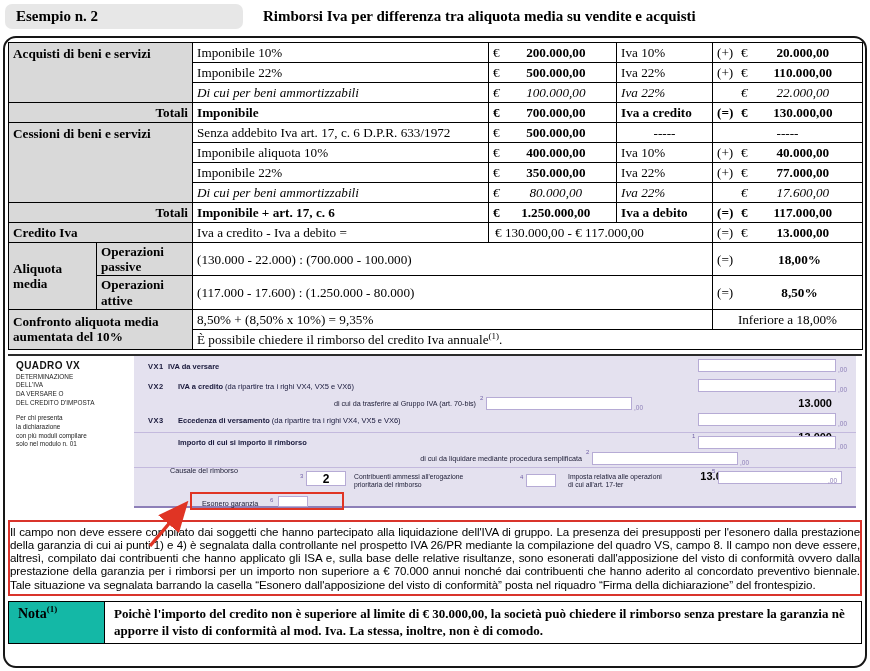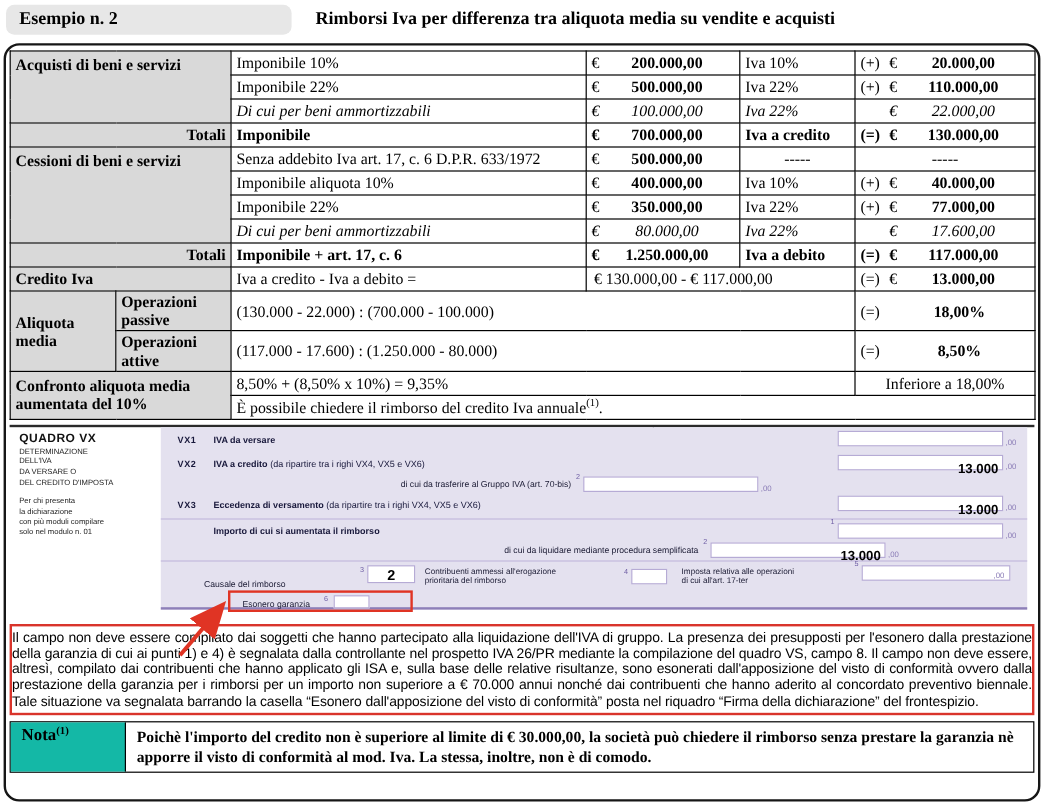--- a/index.html
+++ b/index.html
@@ -35,21 +35,21 @@
   .sb{position:absolute;left:8px;top:6px;width:114px}
   .sb-title{font-size:10px;font-weight:bold;letter-spacing:.4px;color:#111}
   .sb-caps{font-size:6.4px;line-height:1.35;color:#222;text-transform:uppercase;margin-top:2px}
   .sb-note{font-size:6.4px;line-height:1.35;color:#222;margin-top:7px}
   .fcode{position:absolute;font-size:7.5px;font-weight:bold;letter-spacing:.5px;color:#17173a}
   .flabel{position:absolute;font-size:7.5px;font-weight:bold;color:#17173a;white-space:nowrap}
   .fdetail{font-weight:normal}
   .sublabel{position:absolute;font-size:7.2px;color:#1a1a33;text-align:right;white-space:nowrap}
   .two{position:absolute;font-size:6.8px;line-height:1.18;color:#1a1a33}
   .fld{position:absolute;height:13px;background:#fff;border:1px solid #b6abd5;box-sizing:border-box}
-  .fld .v{display:block;text-align:right;font-weight:bold;font-size:11px;line-height:10px;padding:6px 3px}
+  .fld .v{display:block;text-align:right;font-weight:bold;font-size:11px;line-height:10px;padding:18px 3px}
   .fld.small .v{text-align:center;font-size:12px;line-height:12px;padding:1px 0}
   .dec{position:absolute;font-size:6.5px;color:#8d7fb8}
   .fsup{position:absolute;font-size:6px;color:#6f5fa5}
   .redbox{position:absolute;left:182px;top:138px;width:154px;height:18px;border:2px solid #e03424;box-sizing:border-box;z-index:4}
   .arrow-svg{position:absolute;left:112px;top:138px;width:90px;height:58px;z-index:6;pointer-events:none}
   
   .annotation{margin-top:8px;border:2px solid #d9342b;padding:3px 0;font-family:"Liberation Sans",sans-serif;font-size:11.6px;line-height:1.14;text-align:justify;letter-spacing:-0.1px}
   
   .nota{margin-top:5px;border:1.5px solid #000;display:flex;min-height:36px}
   .nota-label{width:96px;background:#14b8a6;border-right:1.5px solid #000;font-weight:bold;font-size:14px;padding:4px 0 0 9px;box-sizing:border-box}
@@ -296,21 +296,21 @@
       </div>
       <div class="sb-note">
         <div>Per chi presenta</div>
         <div>la dichiarazione</div>
         <div>con più moduli compilare</div>
         <div>solo nel modulo n. 01</div>
       </div>
     </div>
 
     <div class="fcode" style="left:140px;top:8px">VX1</div>
-    <div class="flabel" style="left:170px;top:8px">IVA da versare</div>
+    <div class="flabel" style="left:160px;top:8px">IVA da versare</div>
     <div class="fld" style="left:690px;top:5px;width:138px">
         <span class="v"></span>
       </div>
     <div class="dec" style="left:830px;top:12px">,00</div>
 
     <div class="fcode" style="left:140px;top:28px">VX2</div>
     <div class="flabel" style="left:170px;top:28px"><span>IVA a credito</span> <span class="fdetail">(da ripartire tra i righi VX4, VX5 e VX6)</span></div>
     <div class="fld" style="left:690px;top:25px;width:138px">
         <span class="v">13.000</span>
       </div>
@@ -323,35 +323,35 @@
       </div>
     <div class="dec" style="left:626px;top:50px">,00</div>
 
     <div class="fcode" style="left:140px;top:62px">VX3</div>
     <div class="flabel" style="left:170px;top:62px"><span>Eccedenza di versamento</span> <span class="fdetail">(da ripartire tra i righi VX4, VX5 e VX6)</span></div>
     <div class="fld" style="left:690px;top:59px;width:138px">
         <span class="v">13.000</span>
       </div>
     <div class="dec" style="left:830px;top:66px">,00</div>
 
-    <div class="flabel" style="left:170px;top:84px">Importo di cui si aumentata il rimborso</div>
+    <div class="flabel" style="left:170px;top:84px">Importo di cui si importo il rimborso</div>
     <div class="fsup" style="left:684px;top:79px">1</div>
     <div class="fld" style="left:690px;top:82px;width:138px">
         <span class="v"></span>
       </div>
     <div class="dec" style="left:830px;top:89px">,00</div>
 
     <div class="sublabel" style="left:170px;top:100px;width:404px">di cui da liquidare mediante procedura semplificata</div>
     <div class="fsup" style="left:578px;top:95px">2</div>
     <div class="fld" style="left:584px;top:98px;width:146px">
         <span class="v">13.000</span>
       </div>
     <div class="dec" style="left:732px;top:105px">,00</div>
 
-    <div class="sublabel" style="left:162px;top:128px;text-align:left">Causale del rimborso</div>
+    <div class="sublabel" style="left:162px;top:112px;text-align:left">Causale del rimborso</div>
     <div class="fsup" style="left:292px;top:119px">3</div>
     <div class="fld small" style="left:298px;top:117px;width:40px;height:15px">
         <span class="v">2</span>
       </div>
 
     <div class="two" style="left:346px;top:119px;width:162px">
       <div>Contribuenti ammessi all'erogazione</div>
       <div>prioritaria del rimborso</div>
     </div>
     <div class="fsup" style="left:512px;top:120px">4</div>

